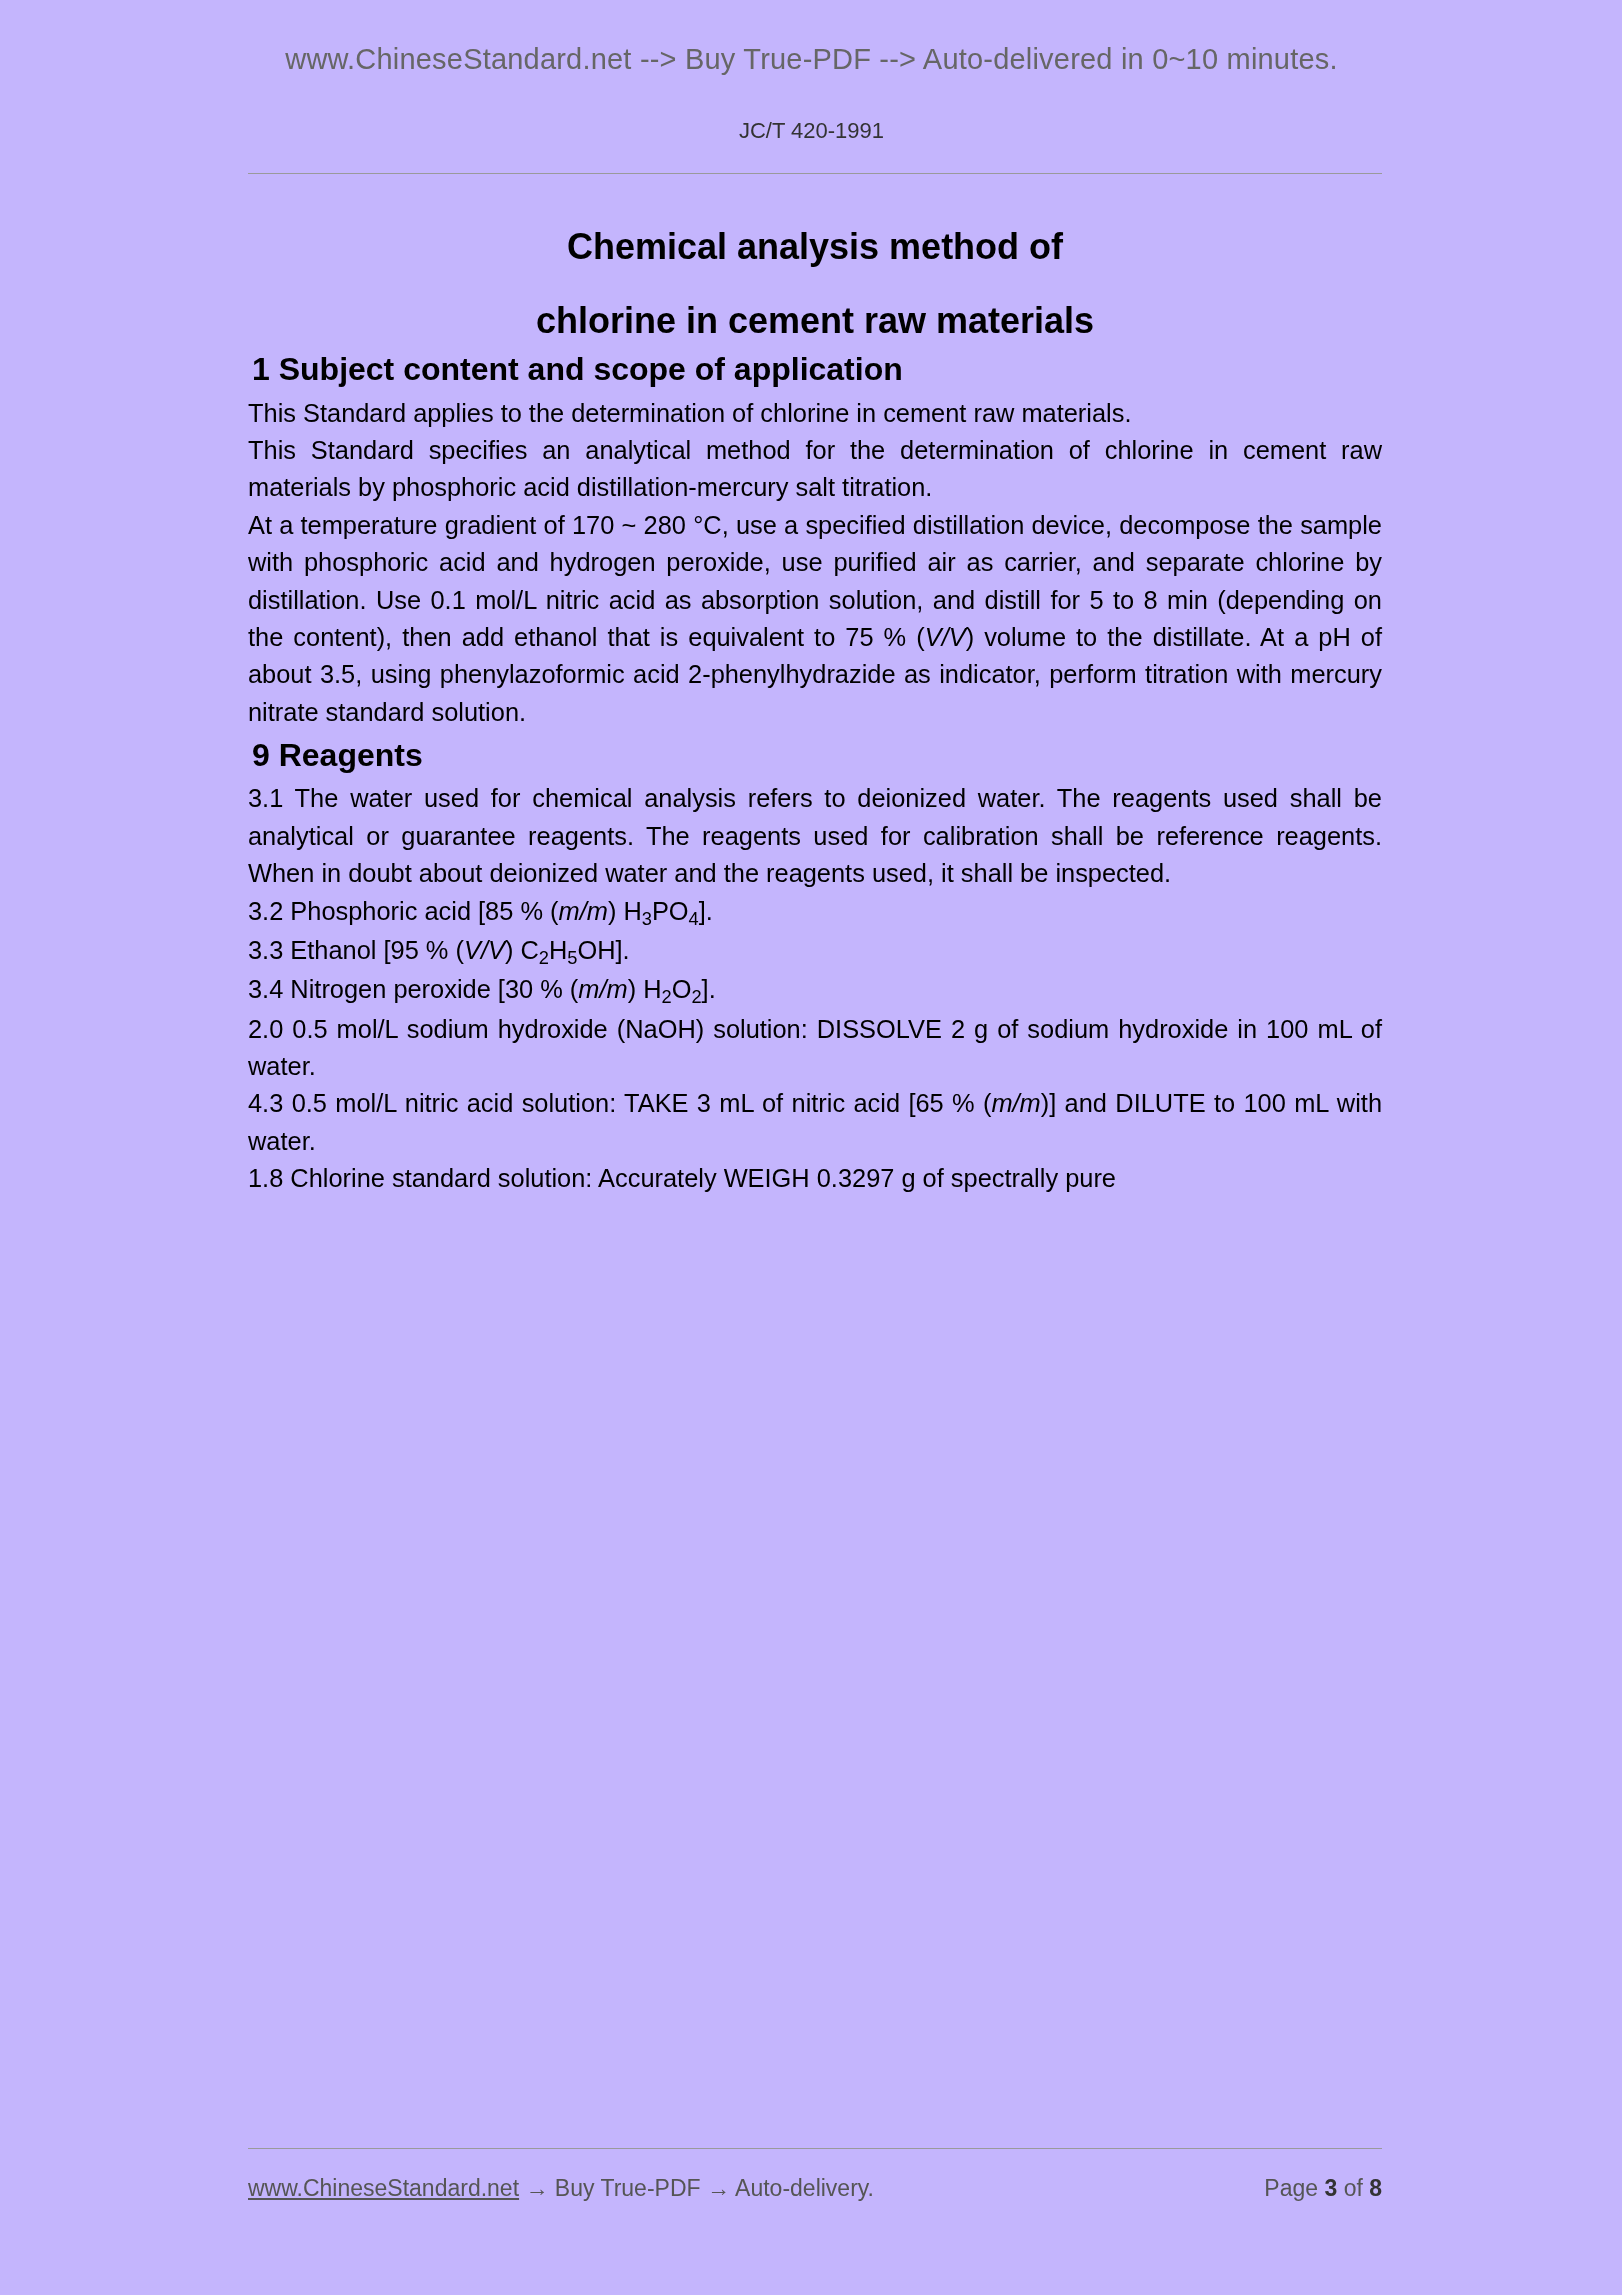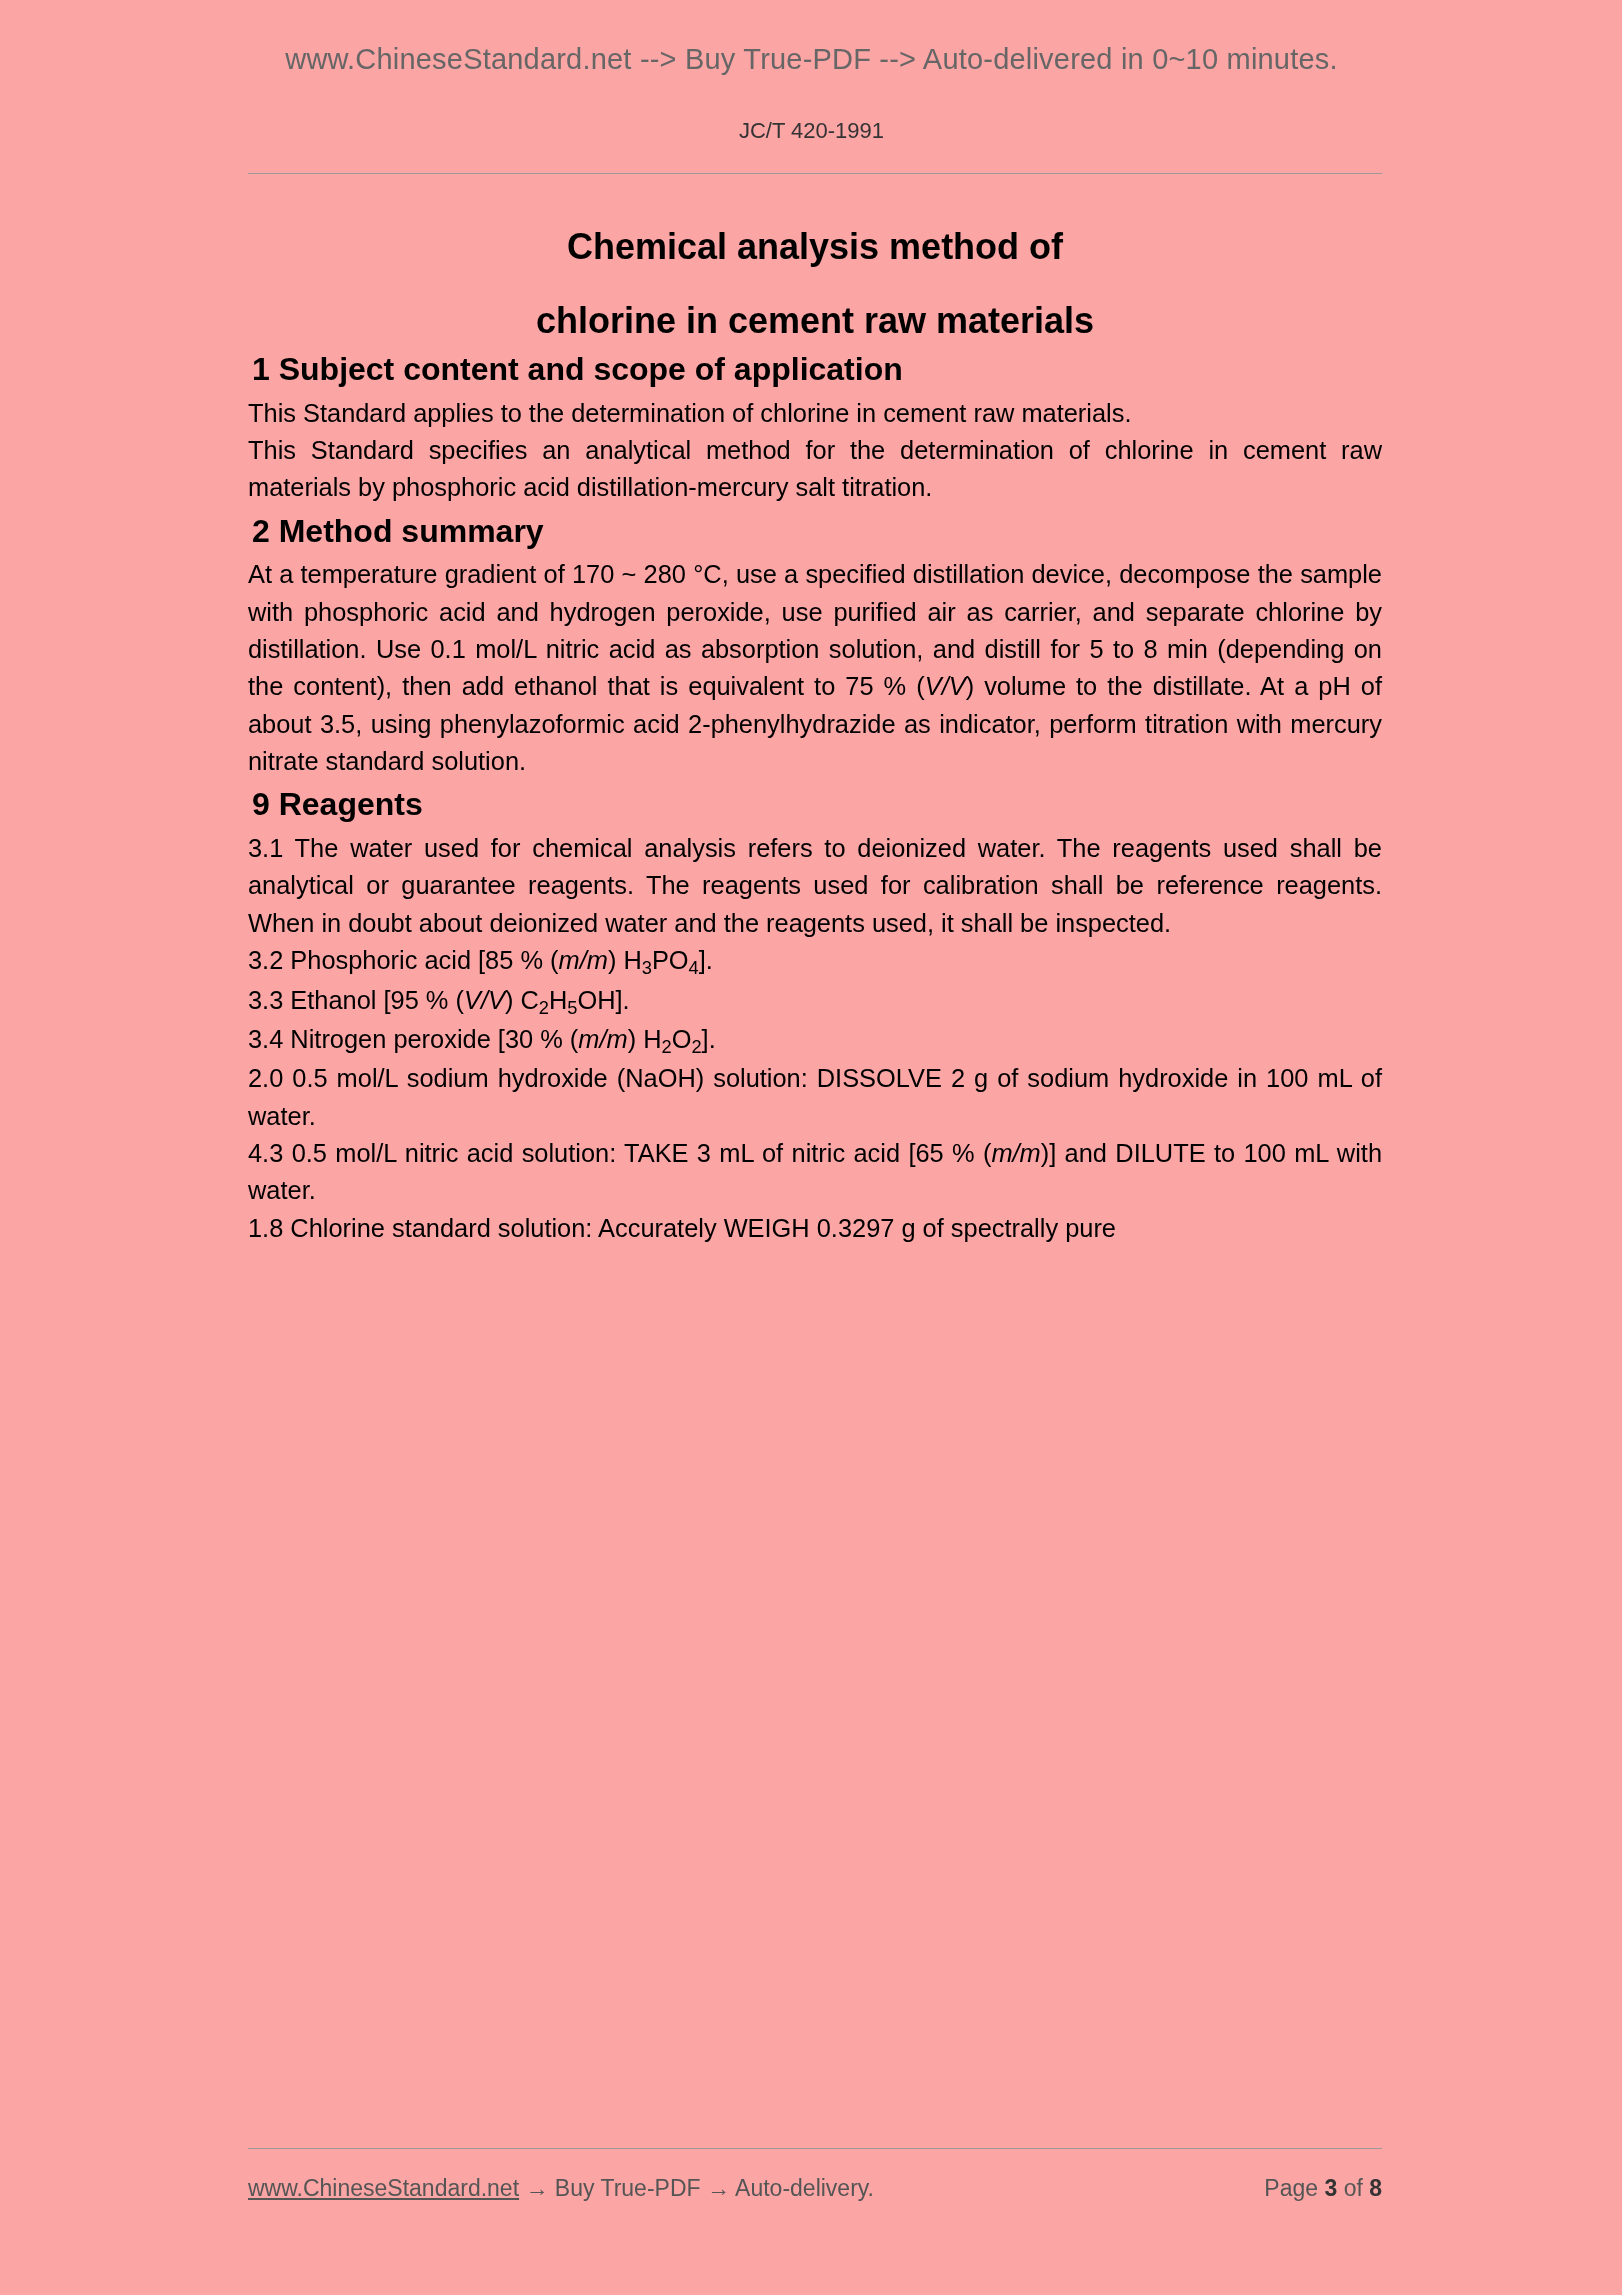--- a/index.html
+++ b/index.html
@@ -8,21 +8,21 @@
     background: #ffffff;
   }
   body {
     font-family: "Liberation Sans", sans-serif;
     color: #000000;
   }
   .page {
     width: 1623px;
     height: 2295px;
     position: relative;
-    background: #fca5a5;
+    background: #c4b5fd;
     box-sizing: border-box;
     padding: 0;
     overflow: hidden;
   }
   .watermark {
     position: absolute;
     top: 43px;
     left: 0;
     width: 100%;
     text-align: center;
@@ -139,21 +139,20 @@
       <span>Chemical analysis method of</span>
       <span class="line2">chlorine in cement raw materials</span>
     </div>
 
     <h2 class="section sec1">1 Subject content and scope of application</h2>
 
     <p class="body gap-md">This Standard applies to the determination of chlorine in cement raw materials.</p>
 
     <p class="body gap-lg">This Standard specifies an analytical method for the determination of chlorine in cement raw materials by phosphoric acid distillation-mercury salt titration.</p>
 
-    <h2 class="section sec2">2 Method summary</h2>
 
     <p class="body gap-lg"><span>At a temperature gradient of 170 ~ 280 °C, use a specified distillation device, decompose the sample with phosphoric acid and hydrogen peroxide, use purified air as carrier, and separate chlorine by distillation. Use 0.1 mol/L nitric acid as absorption solution, and distill for 5 to 8 min (depending on the content), then add ethanol that is equivalent to 75 % (</span><em>V/V</em><span>) volume to the distillate. At a pH of about 3.5, using phenylazoformic acid 2-phenylhydrazide as indicator, perform titration with mercury nitrate standard solution.</span></p>
 
     <h2 class="section sec3">9 Reagents</h2>
 
     <p class="body gap-lg"><span class="num">3.1</span><span> The water used for chemical analysis refers to deionized water. The reagents used shall be analytical or guarantee reagents. The reagents used for calibration shall be reference reagents. When in doubt about deionized water and the reagents used, it shall be inspected.</span></p>
 
     <p class="body gap-sm"><span class="num">3.2</span><span> Phosphoric acid [85 % (<em>m/m</em>) H<sub>3</sub>PO<sub>4</sub>].</span></p>
 
     <p class="body gap-sm"><span class="num">3.3</span><span> Ethanol [95 % (<em>V/V</em>) C<sub>2</sub>H<sub>5</sub>OH].</span></p>

